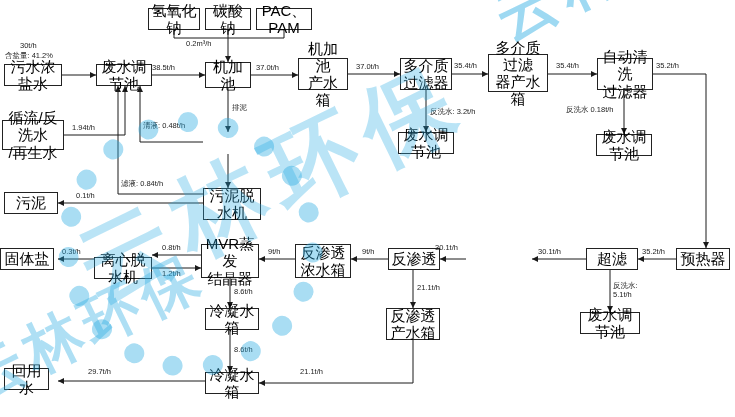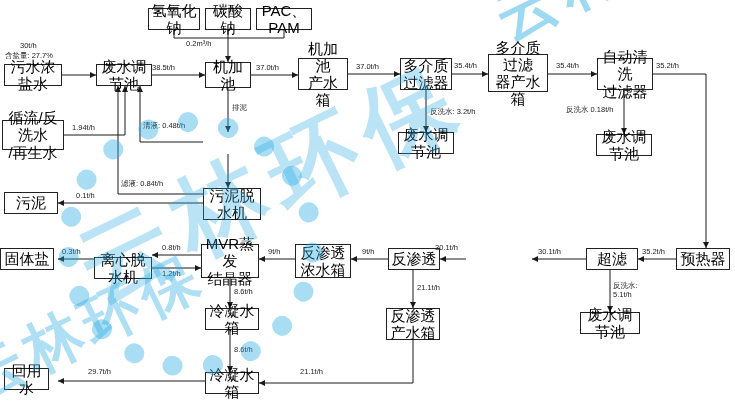--- a/index.html
+++ b/index.html
@@ -114,21 +114,21 @@
   <div class="box" style="left:586px;top:248px;width:52px;height:22px">超滤</div>
   <div class="box" style="left:676px;top:248px;width:54px;height:22px">预热器</div>
   <div class="box" style="left:580px;top:312px;width:60px;height:22px">废水调节池</div>
   <div class="box" style="left:386px;top:308px;width:54px;height:32px">反渗透
 产水箱</div>
   <div class="box" style="left:205px;top:308px;width:54px;height:22px">冷凝水箱</div>
   <div class="box" style="left:205px;top:372px;width:54px;height:22px">冷凝水箱</div>
   <div class="box" style="left:4px;top:368px;width:45px;height:22px">回用水</div>
 
   <span class="lbl" style="left:20px;top:42px">30t/h</span>
-  <span class="lbl" style="left:5px;top:52px">含盐量: 27.7%</span>
+  <span class="lbl" style="left:5px;top:52px">含盐量: 41.2%</span>
   <span class="lbl" style="left:186px;top:40px">0.2m³/h</span>
   <span class="lbl" style="left:152px;top:64px">38.5t/h</span>
   <span class="lbl" style="left:256px;top:64px">37.0t/h</span>
   <span class="lbl" style="left:356px;top:63px">37.0t/h</span>
   <span class="lbl" style="left:454px;top:62px">35.4t/h</span>
   <span class="lbl" style="left:556px;top:62px">35.4t/h</span>
   <span class="lbl" style="left:656px;top:62px">35.2t/h</span>
   <span class="lbl" style="left:72px;top:124px">1.94t/h</span>
   <span class="lbl" style="left:232px;top:104px">排泥</span>
   <span class="lbl" style="left:143px;top:122px">清液: 0.48t/h</span>

